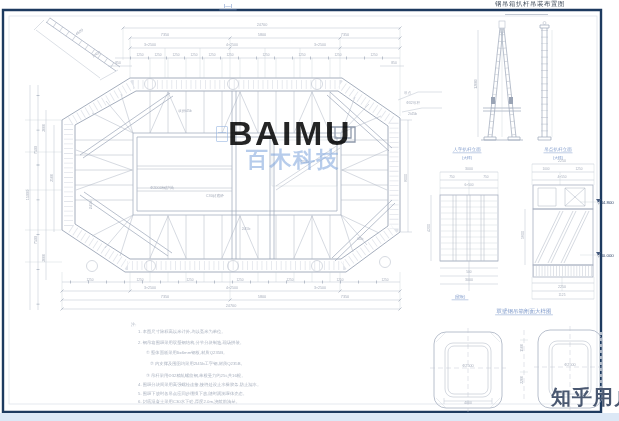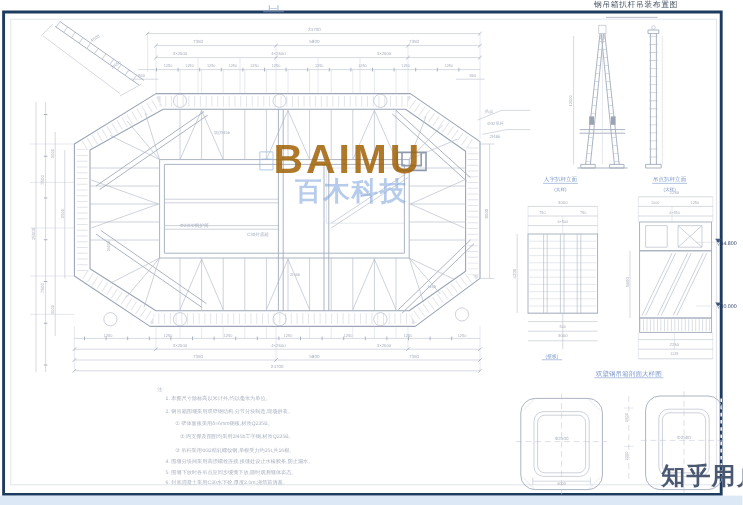--- a/index.html
+++ b/index.html
@@ -27,21 +27,21 @@
   text.an.note{fill:#a9b1bf;}
   
   .overlay{position:absolute;left:0;top:0;width:619px;height:421px;pointer-events:none;}
   .sheet-title{position:absolute;left:495px;top:0px;width:66px;text-align:center;
     font-size:6.5px;color:#44505f;letter-spacing:.5px;white-space:nowrap;}
   .baimu-icon{position:absolute;left:216px;top:126px;width:10px;height:14px;
     border:1.6px solid #8fb0e0;opacity:.55;border-radius:1px;}
   .baimu-icon:before{content:"";position:absolute;left:1px;top:5px;right:1px;height:0;
     border-top:1.4px solid #8fb0e0;}
   .baimu-brand{position:absolute;left:228px;top:116px;font-size:34px;font-weight:700;
-    color:#a16207;letter-spacing:2.5px;opacity:.85;line-height:1;}
+    color:#000000;letter-spacing:2.5px;opacity:.85;line-height:1;}
   .baimu-sub{position:absolute;left:246px;top:149px;font-size:22px;font-weight:700;
     color:#7da4dc;letter-spacing:1.5px;opacity:.55;line-height:1;}
   .zhihu-user{position:absolute;left:551px;top:386px;font-size:20px;font-weight:600;
     color:#4a5871;letter-spacing:1px;line-height:1.1;white-space:nowrap;}
   .bottom-strip{position:absolute;left:0;top:413px;width:619px;height:8px;background:#dce8f6;}
 </style>
 </head>
 <body>
 
 <div class="sheet">

